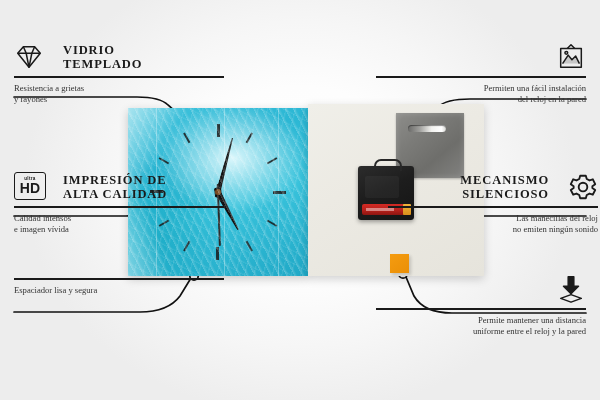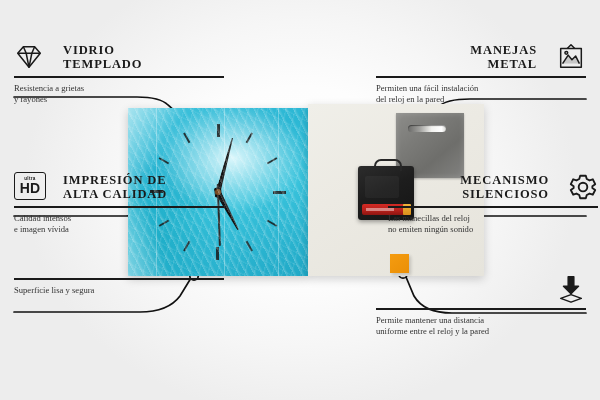--- a/index.html
+++ b/index.html
@@ -87,21 +87,21 @@
     white-space:pre-line;
   }
   .feature.left .title{text-align:left;}
   .feature.right .title{text-align:right;}
   .feature .rule{height:1.5px;background:#1a1a1a;margin:4px 0 5px;}
   .feature .desc{
     font-family:"Liberation Serif",serif;color:#333;font-size:8.6px;line-height:11.4px;
     white-space:pre-line;
   }
   .feature.left .desc{text-align:left;}
-  .feature.right .desc{text-align:left;}
+  .feature.right .desc{text-align:right;}
   .ico{width:30px;height:30px;flex:0 0 30px;display:block;}
   
   .hd-box{width:30px;height:26px;border:1.6px solid #1a1a1a;border-radius:3px;
     display:flex;flex-direction:column;align-items:center;justify-content:center;line-height:1;}
   .hd-box .u{font-size:4.6px;font-weight:bold;letter-spacing:.3px;color:#1a1a1a;font-family:"Liberation Sans",sans-serif;}
   .hd-box .h{font-size:14px;font-weight:bold;color:#1a1a1a;font-family:"Liberation Sans",sans-serif;letter-spacing:.2px;}
 </style>
 </head>
 <body>
 
@@ -224,27 +224,25 @@
       <div class="title">Impresión de
 Alta Calidad</div>
     </div>
     <div class="rule"></div>
     <div class="desc">Calidad intensos
 e imagen vívida</div>
   </div>
 
   <div class="feature left" style="left:14px;top:274px">
     <div class="rule"></div>
-    <div class="desc">Superficie lisa y segura</div>
+    <div class="desc">Espaciador lisa y segura</div>
   </div>
 
   <div class="feature right" style="left:376px;top:42px">
     <div class="head">
-      <div class="title">Manejas
-Metal</div>
       <svg class="ico" viewBox="0 0 32 32">
         <g fill="none" stroke="#1a1a1a" stroke-width="1.6" stroke-linejoin="round">
           <path d="M12,7 L16,3 L20,7"></path>
           <rect x="5" y="7" width="22" height="20"></rect>
           <path d="M7,23 L13,14 L17,19 L21,15 L25,23 Z" fill="#1a1a1a" stroke="none" opacity=".18"></path>
           <path d="M7,23 L13,14 L17,19 L21,15 L25,23"></path>
           <circle cx="11" cy="11.5" r="1.5"></circle>
         </g>
       </svg>
     </div>

